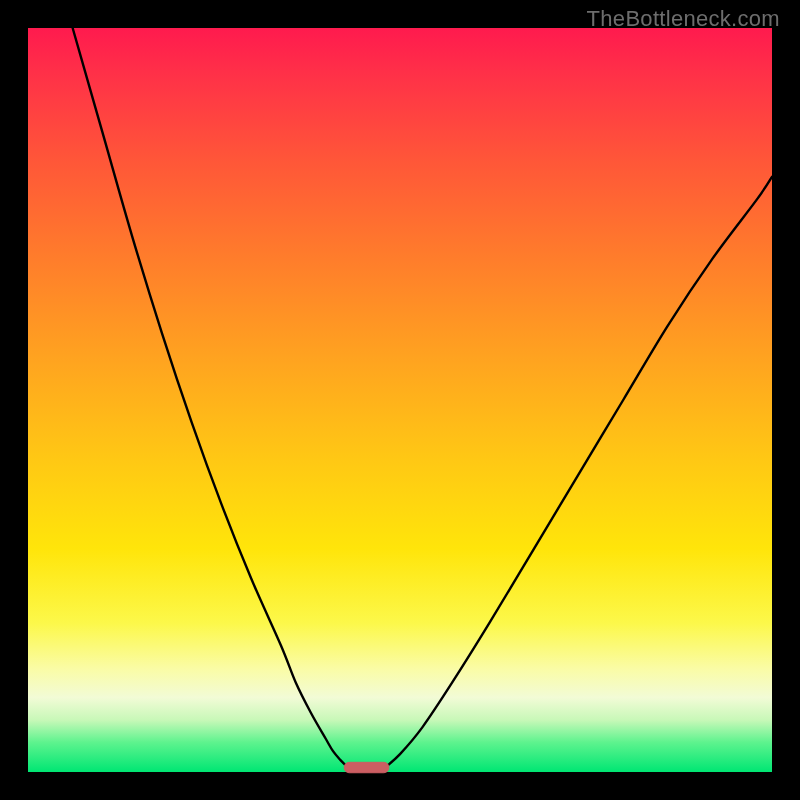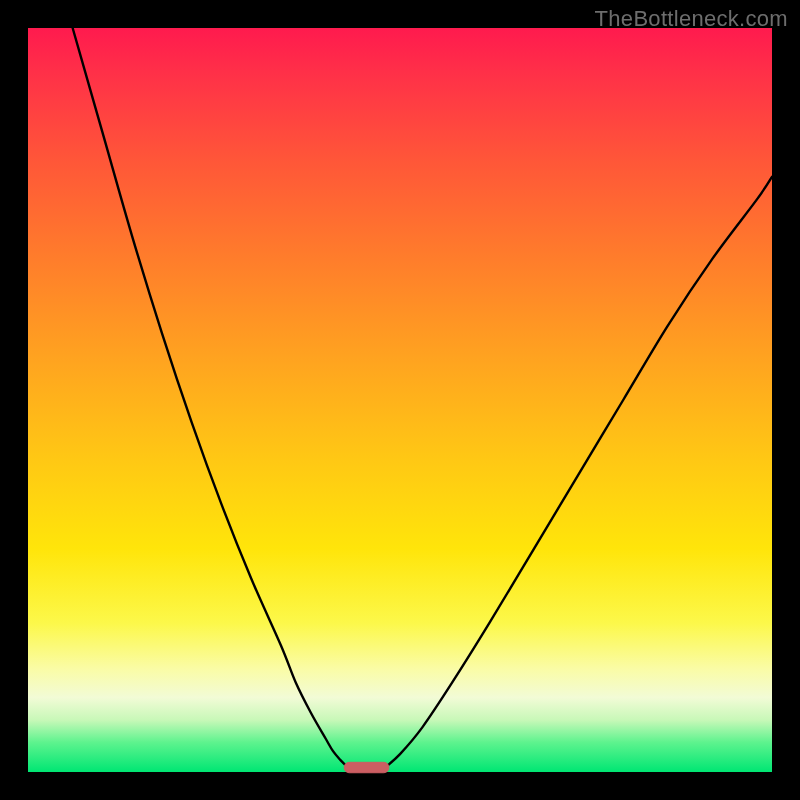--- a/index.html
+++ b/index.html
@@ -39,21 +39,21 @@
       #fafca4 86%,
       #f2fbd6 90%,
       #c8f8b8 93%,
       #5ef38e 96%,
       #00e673 100%
     );
   }
   .watermark {
     position: absolute;
     top: 6px;
-    right: 12px;
+    right: 20px;
     color: #6d6d6d;
     font-size: 22px;
     letter-spacing: 0.3px;
     user-select: none;
   }
   svg.curves {
     position: absolute;
     left: 0;
     top: 0;
     width: 744px;

